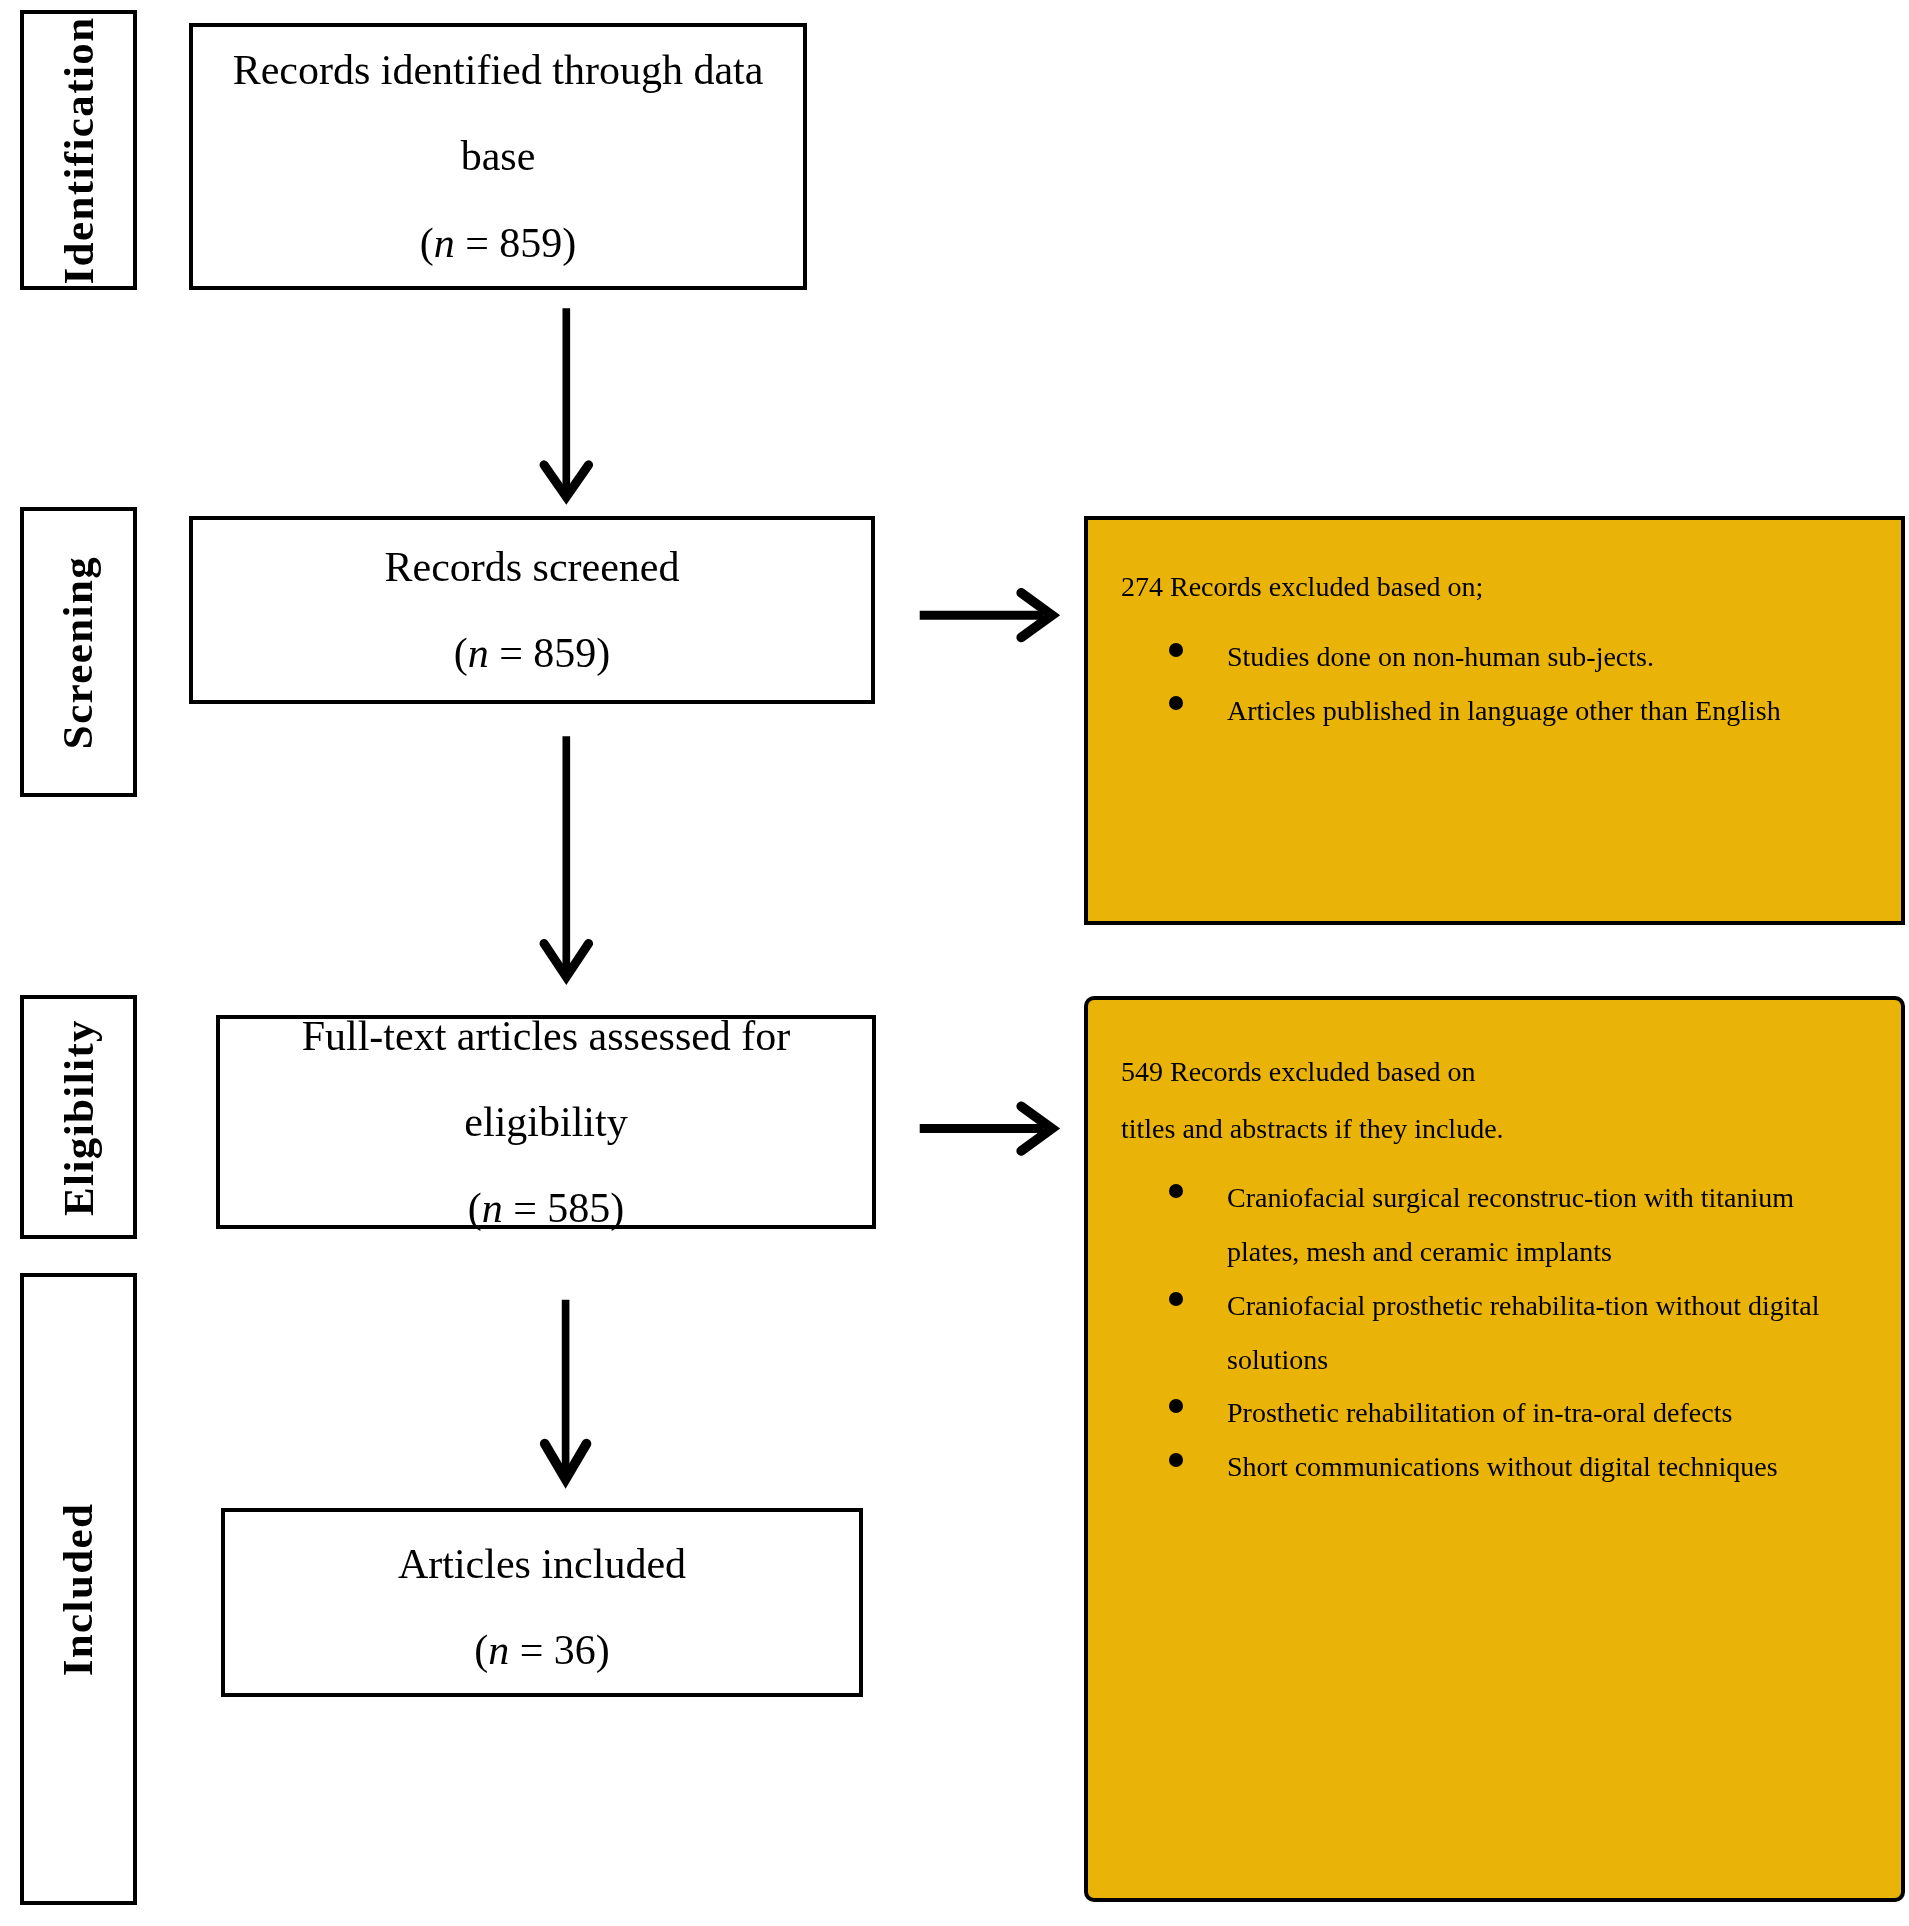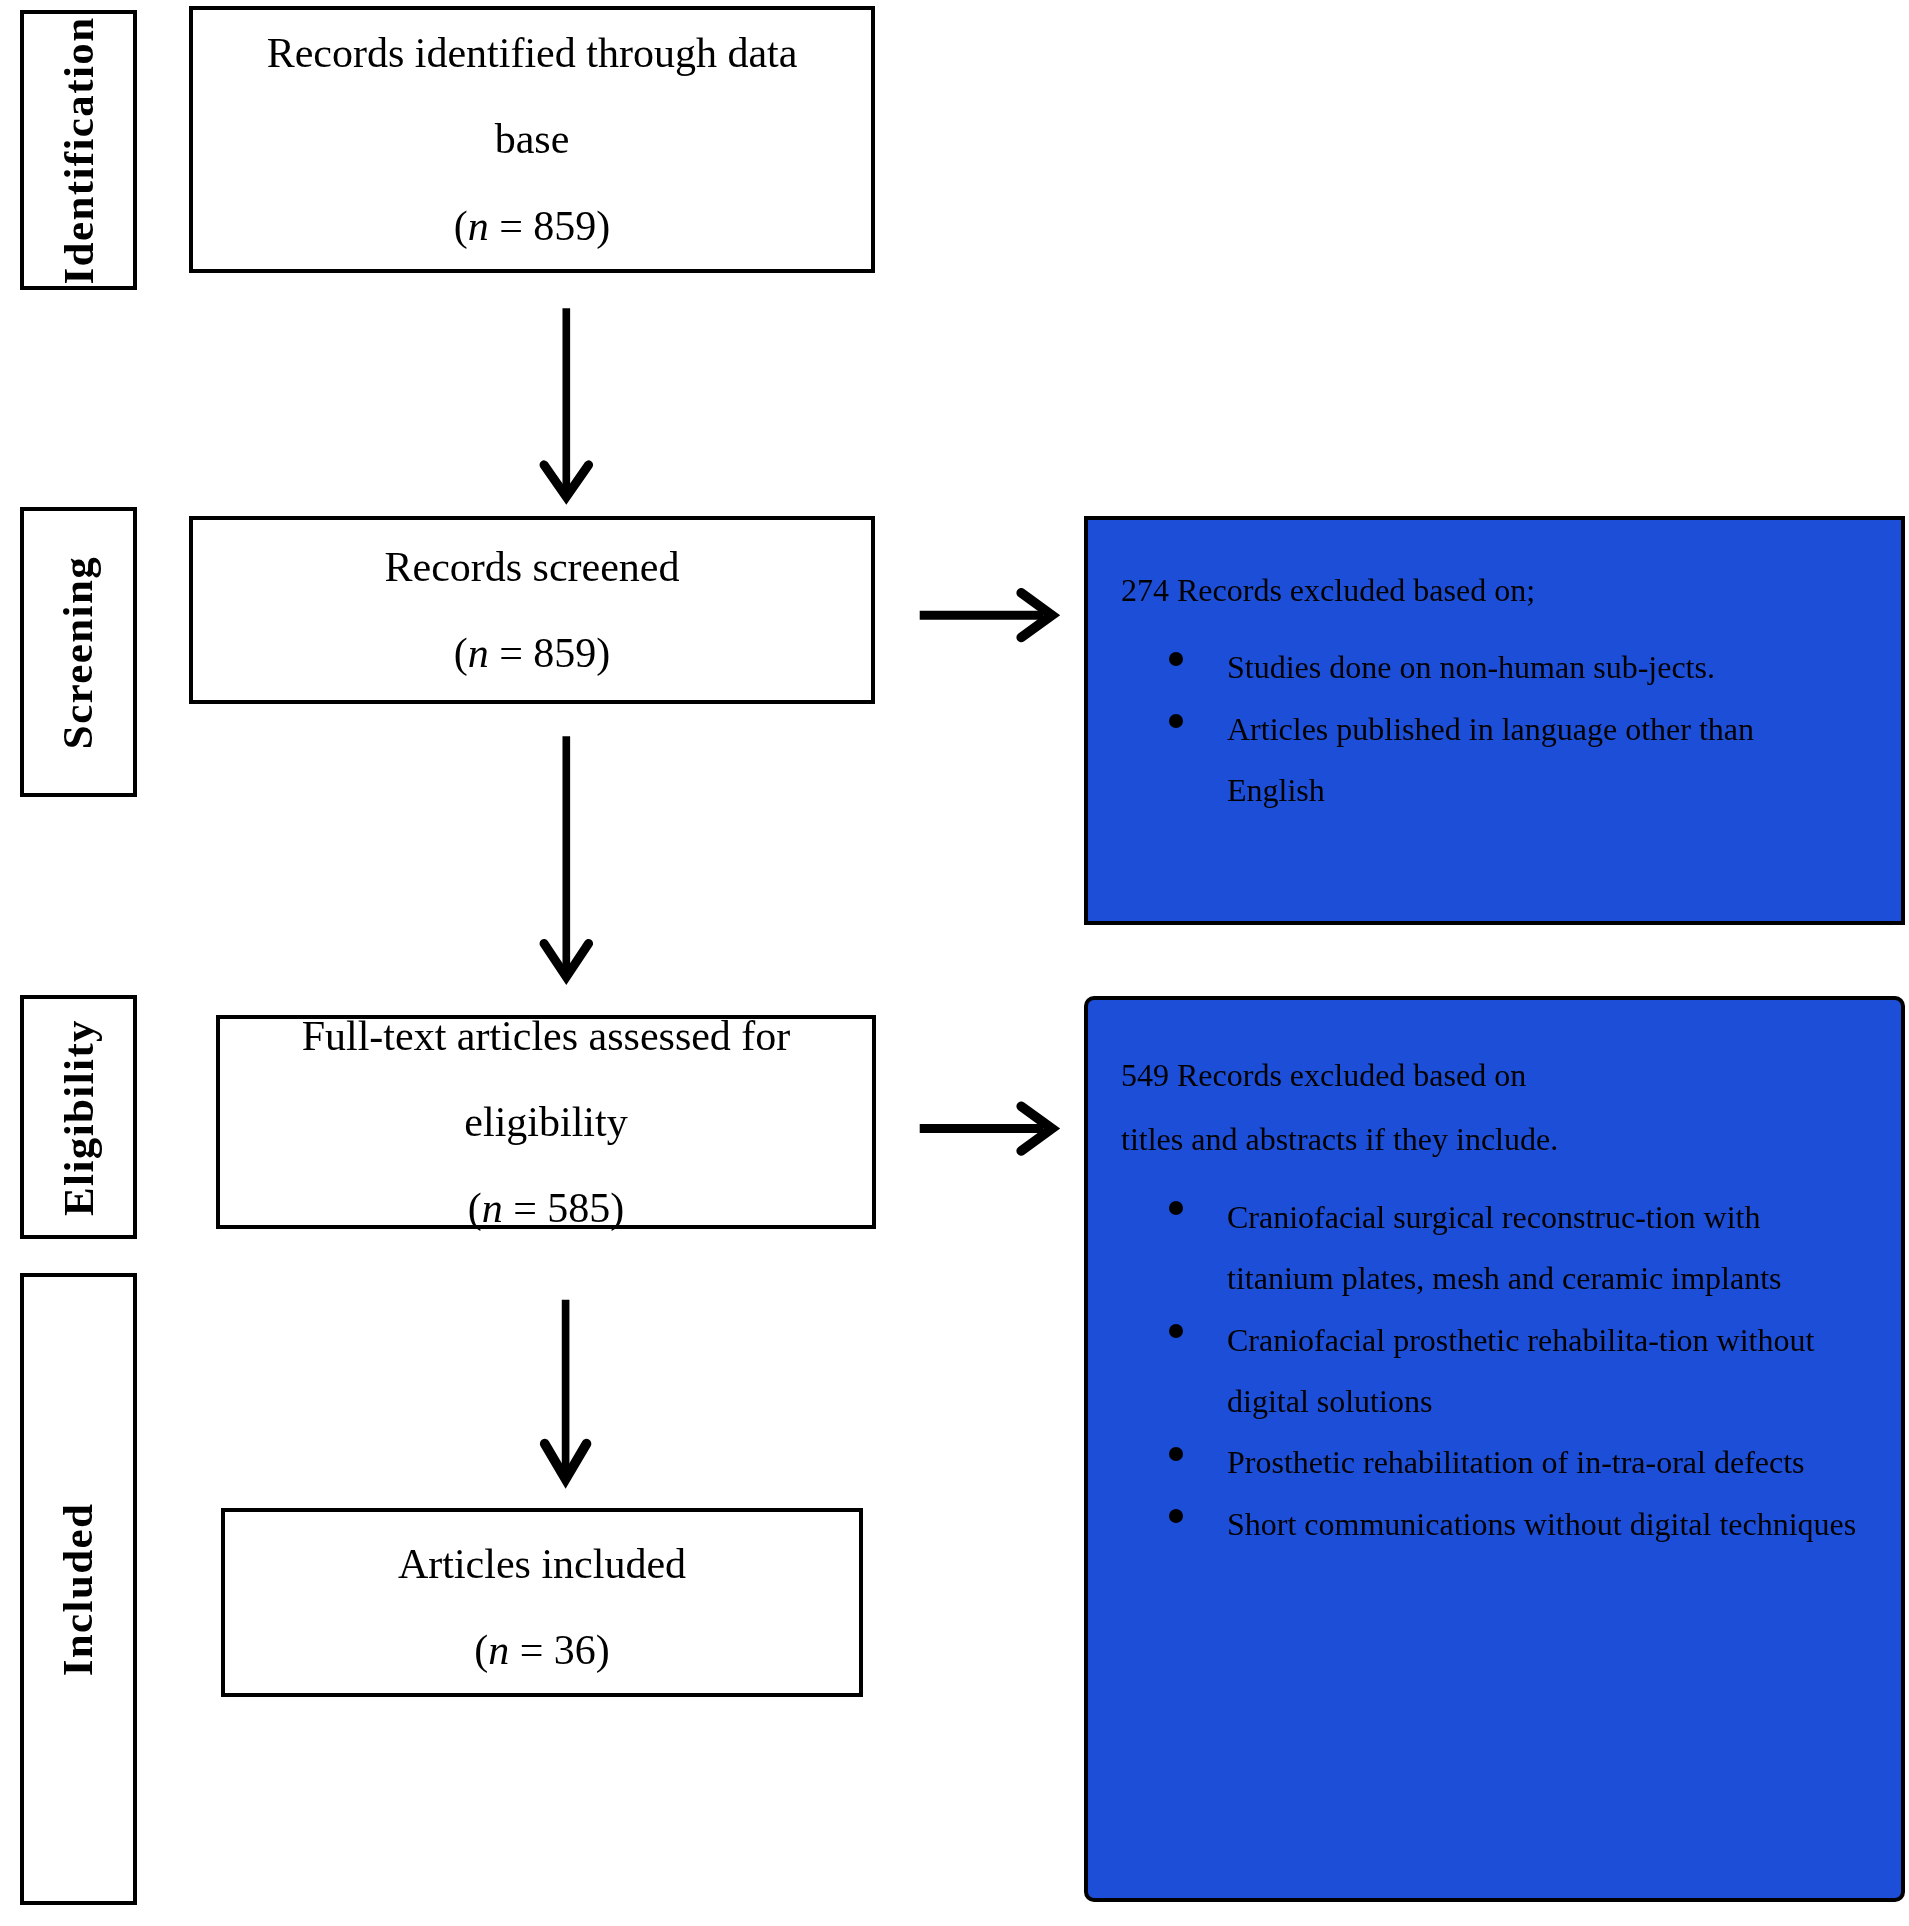--- a/index.html
+++ b/index.html
@@ -55,22 +55,22 @@
   }
   .flow-box .line { display: block; white-space: nowrap; }
   .flow-box .nval { font-style: normal; }
   .flow-box .nval em { font-style: italic; }
 
   
   .excl-box {
     position: absolute;
     box-sizing: border-box;
     border: 4.9px solid #000000;
-    background: #1d4ed8;
-    font-size: 32px;
+    background: #eab308;
+    font-size: 28px;
     line-height: 1.92;
     padding: 40px 28px 28px 33px;
   }
   .excl-head {
     display: block;
     margin-bottom: 2.8px;
   }
   .excl-list {
     list-style: none;
     margin: 16px;
@@ -115,21 +115,21 @@
   </div>
 
   <div class="stage-label" style="left:19.5px; top:995px; width:117px; height:244px;">
     <span class="stage-text">Eligibility</span>
   </div>
 
   <div class="stage-label" style="left:19.5px; top:1273px; width:117px; height:632px;">
     <span class="stage-text">Included</span>
   </div>
 
-  <div class="flow-box" style="left:189px; top:6px; width:686px; height:267px;">
+  <div class="flow-box" style="left:189px; top:23px; width:618px; height:267px;">
     <span class="line">Records identified through data</span>
     <span class="line">base</span>
     <span class="line nval"><span>(</span><em>n</em><span> = </span><span>859</span><span>)</span></span>
   </div>
 
   <div class="flow-box" style="left:189px; top:516px; width:686px; height:188px;">
     <span class="line">Records screened</span>
     <span class="line nval"><span>(</span><em>n</em><span> = </span><span>859</span><span>)</span></span>
   </div>
 

